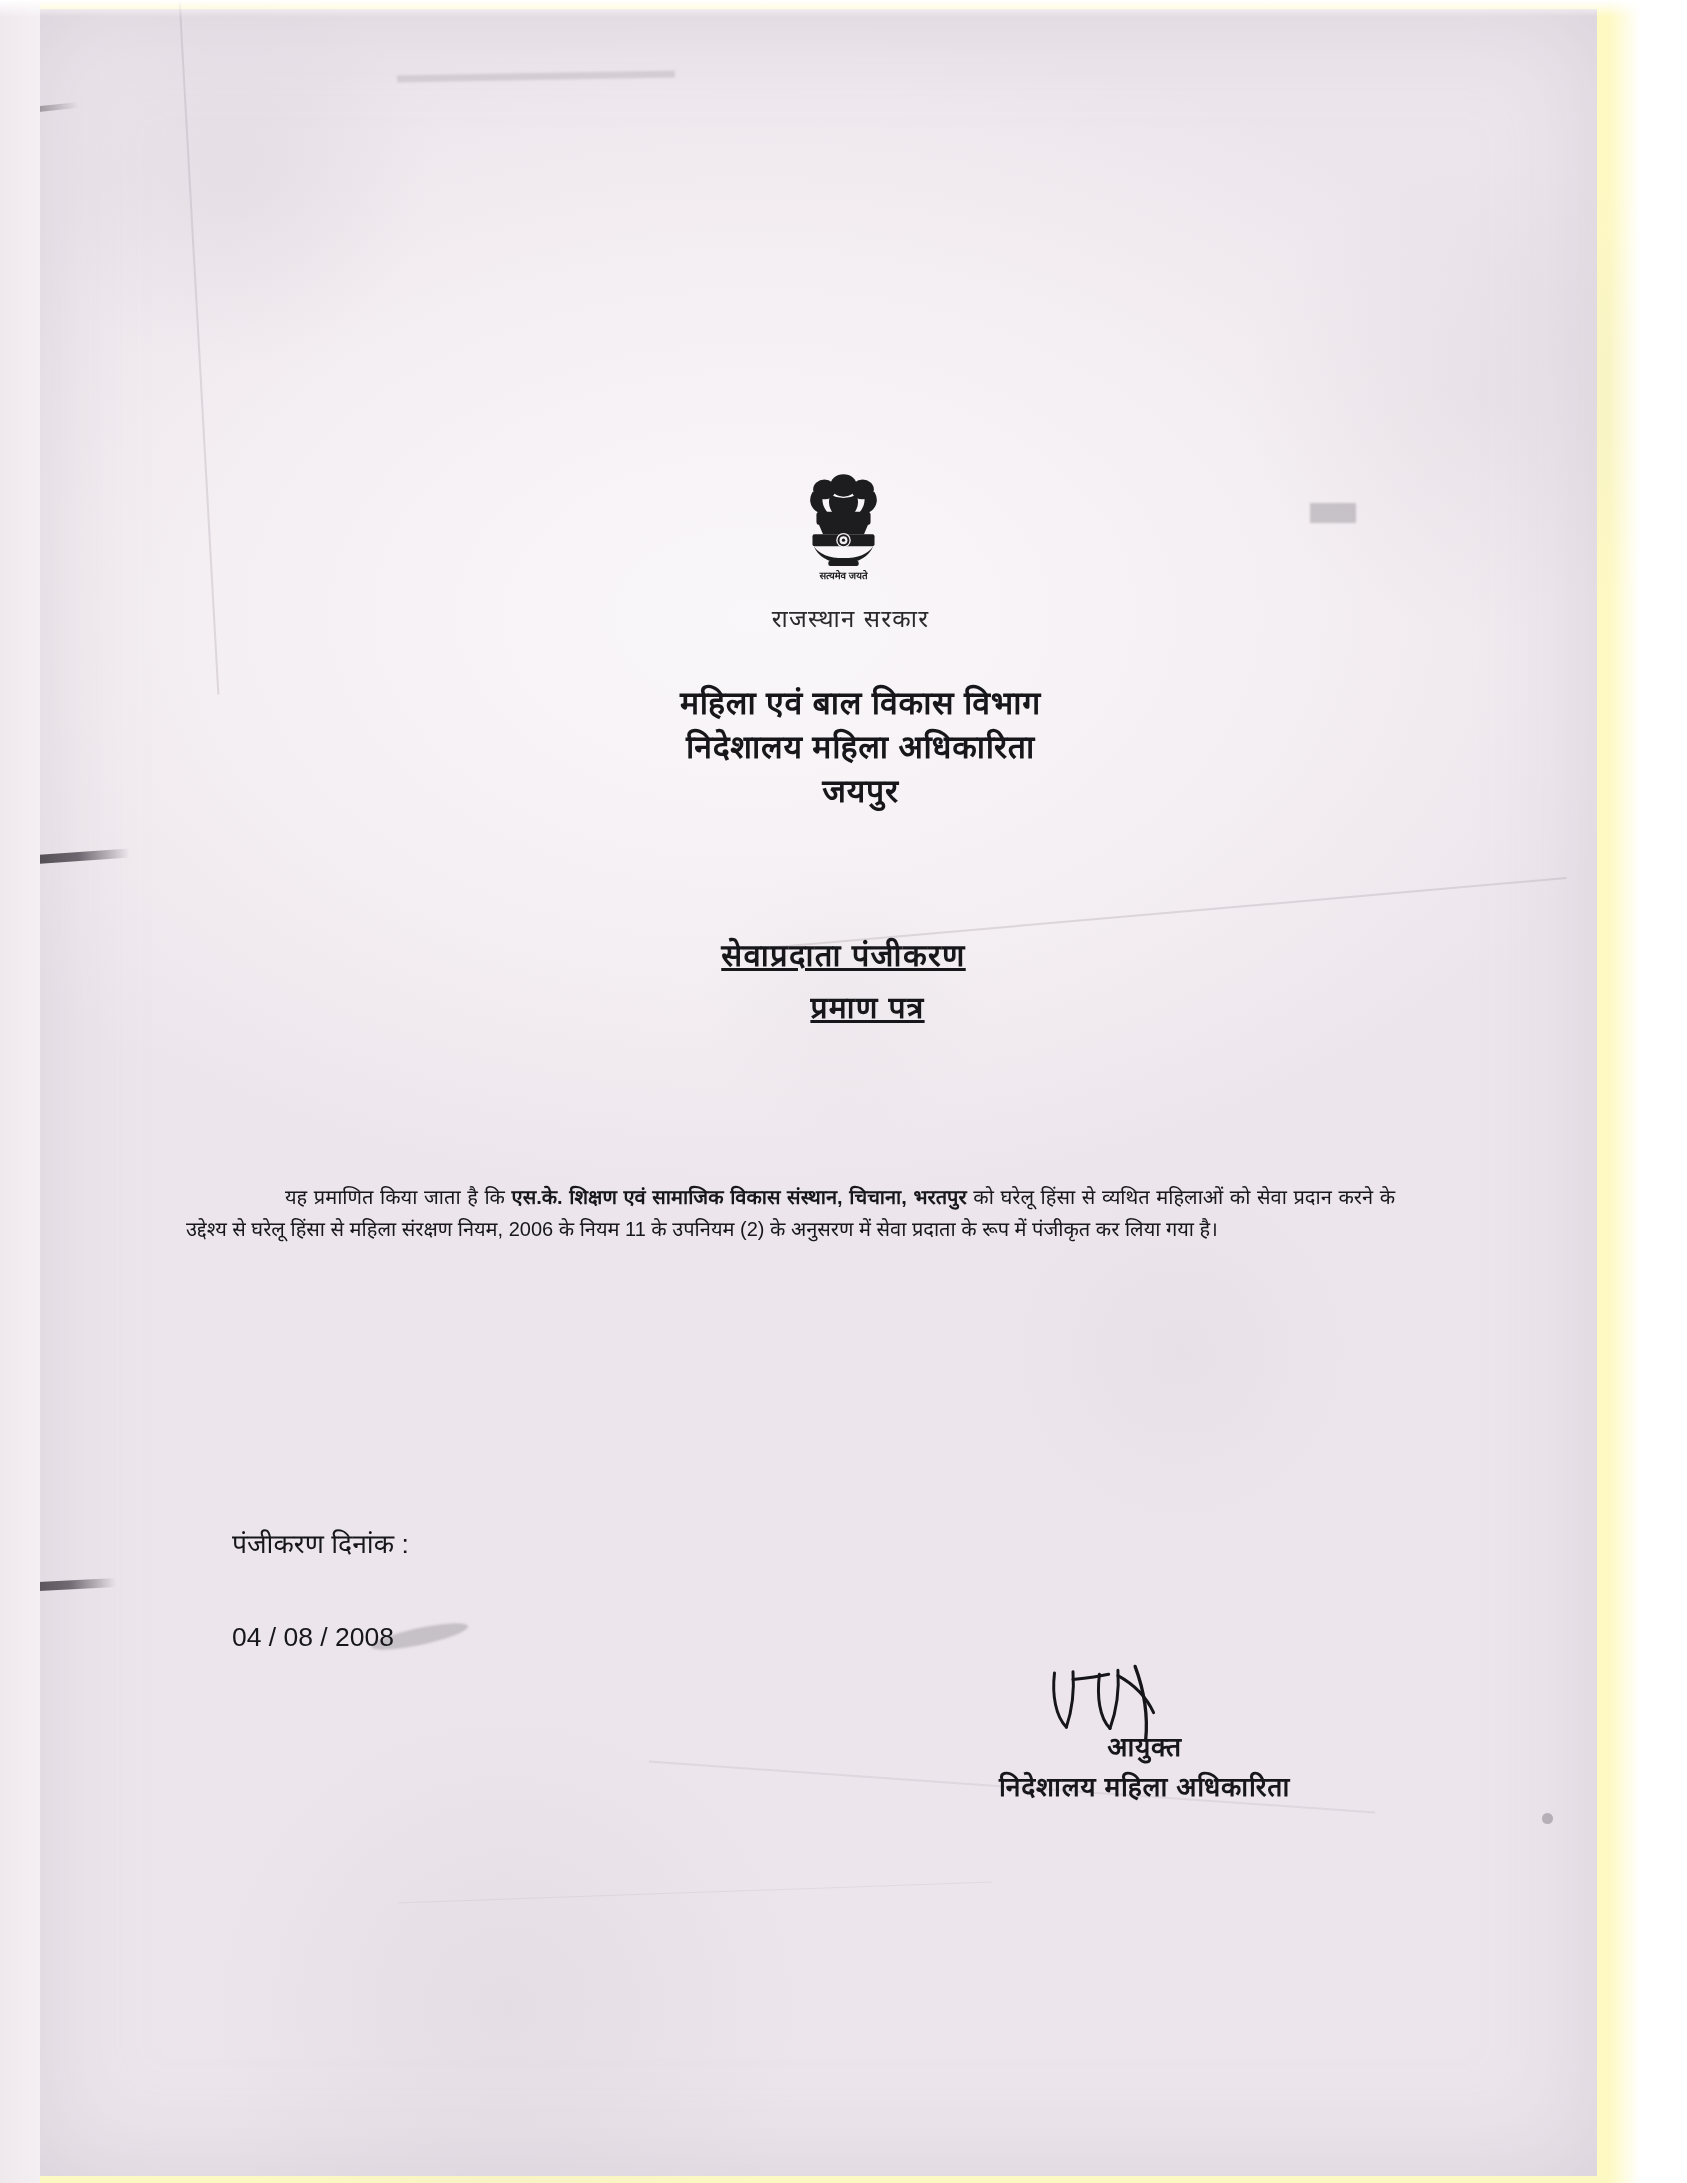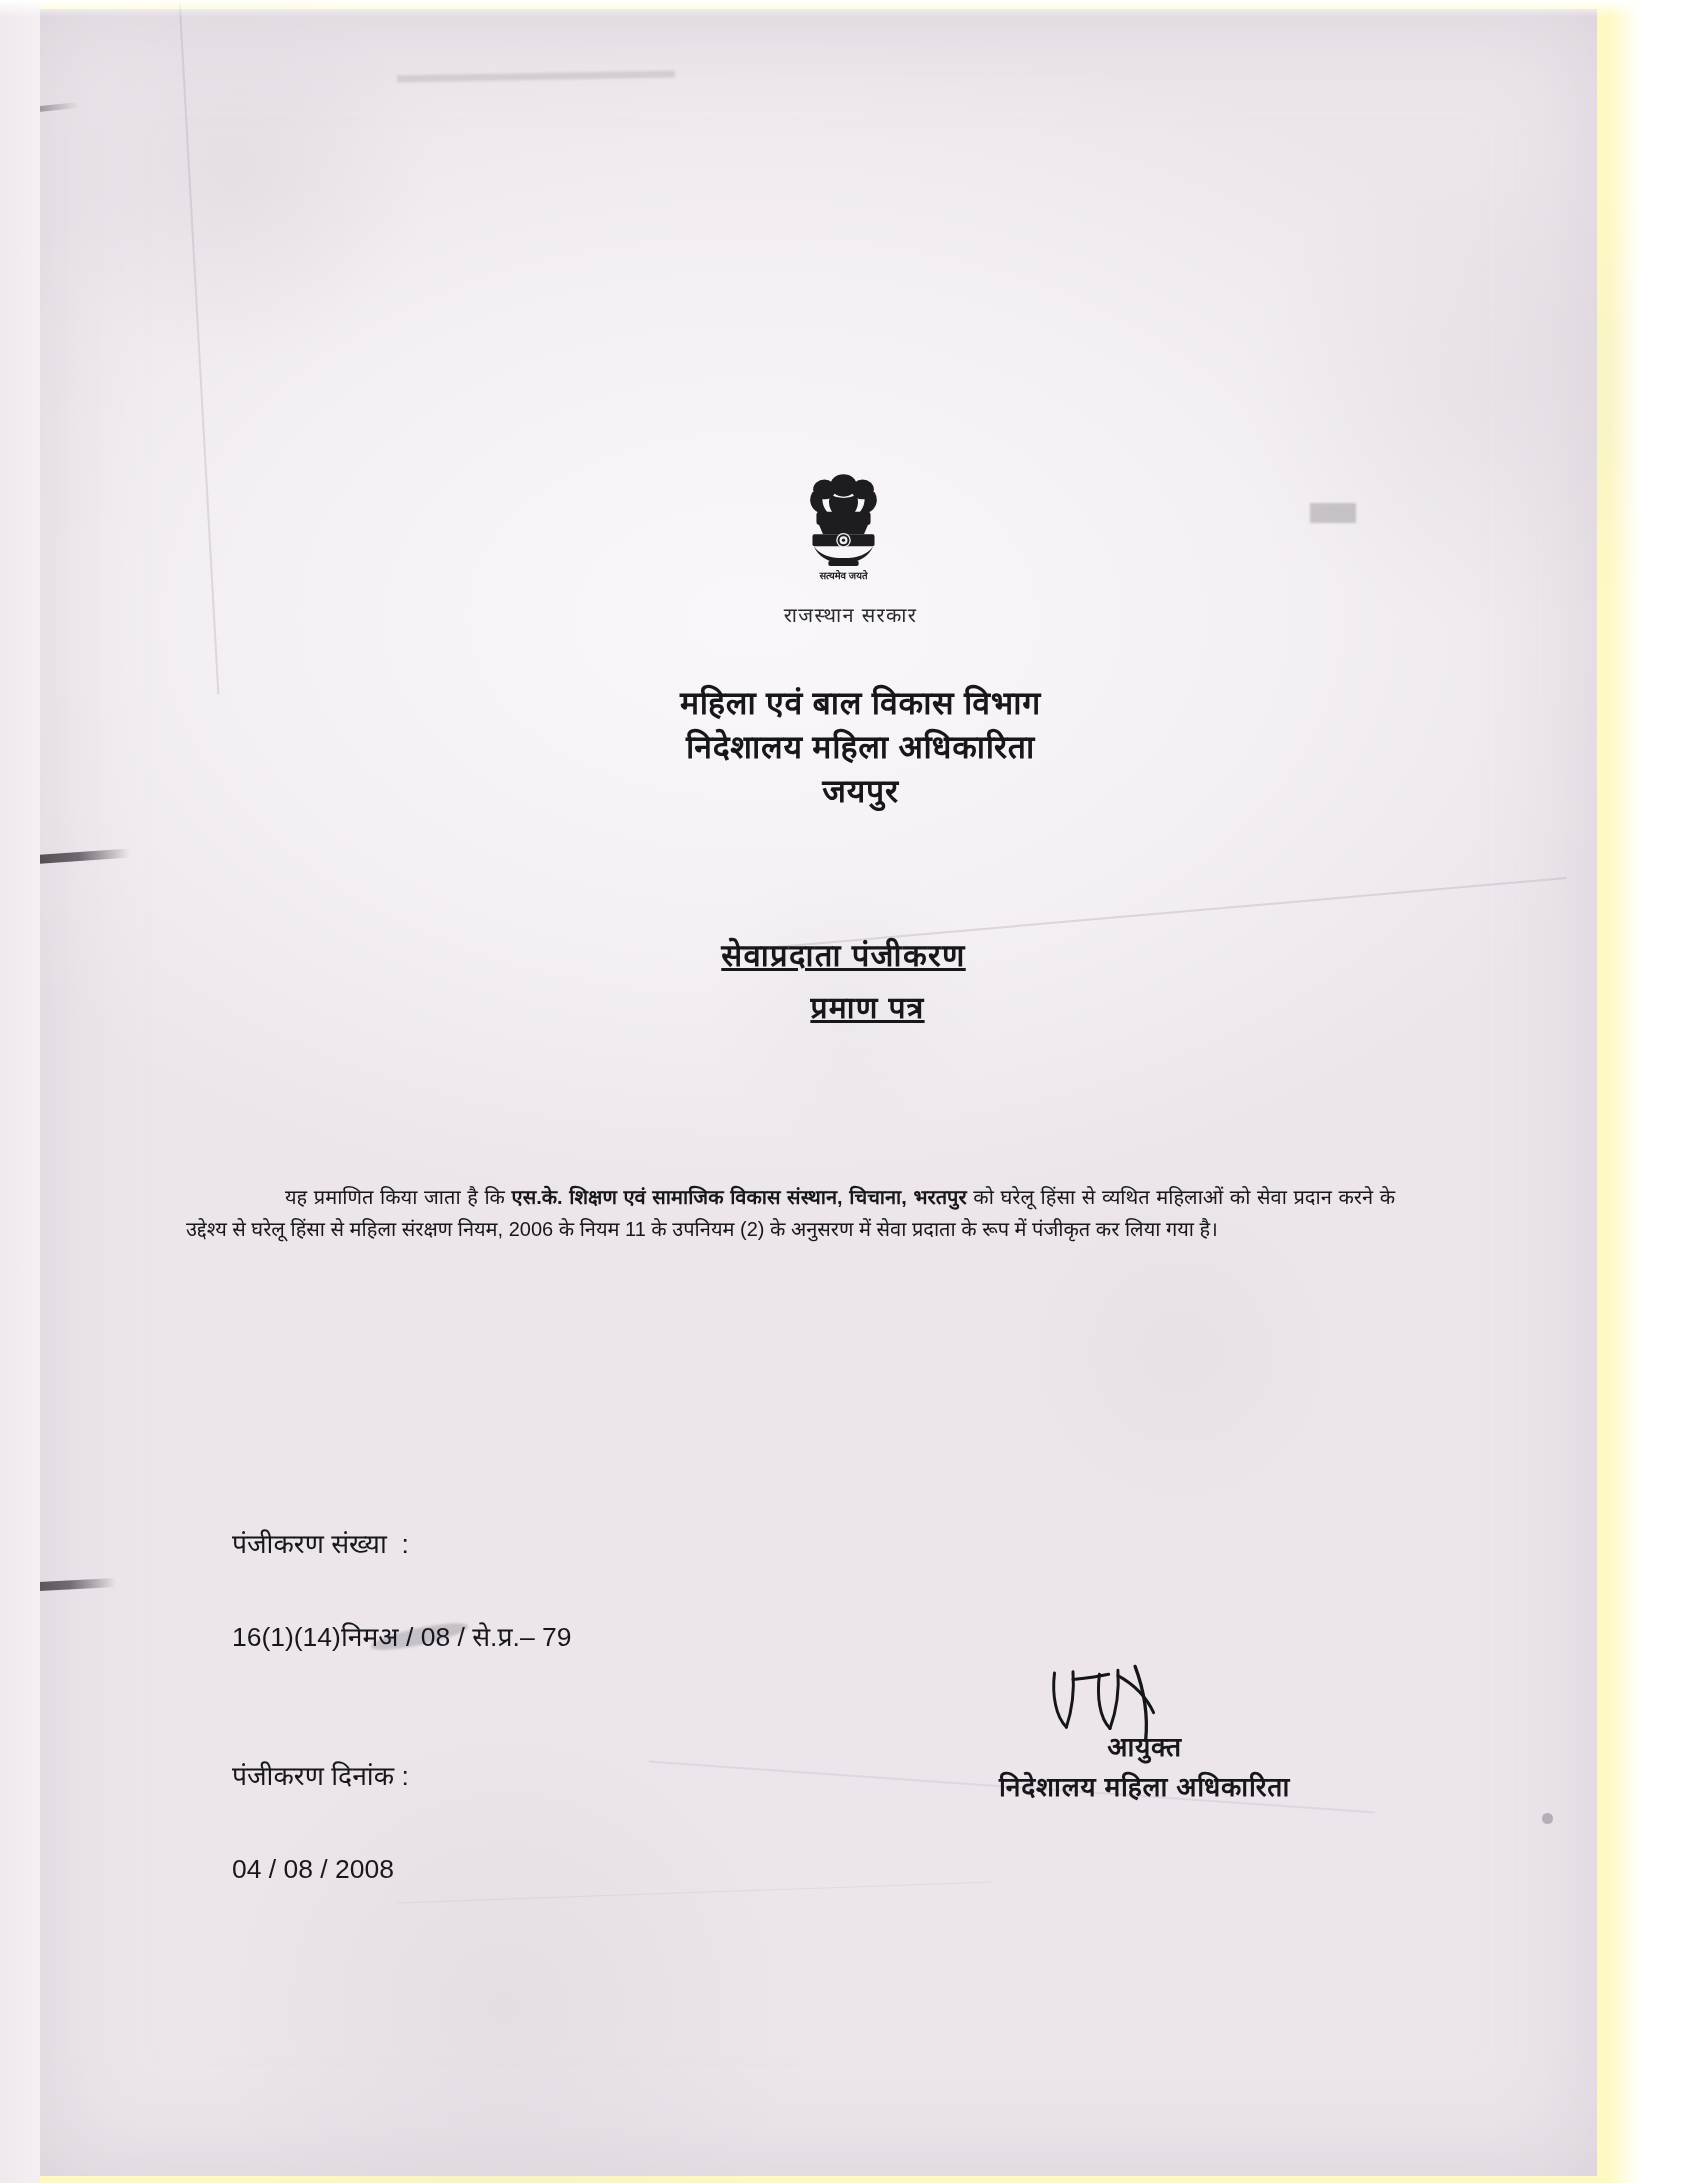--- a/index.html
+++ b/index.html
@@ -111,21 +111,21 @@
     left: 0; top: 463px;
     width: 1687px;
     text-align: center;
   }
   .emblem {
     display: inline-block;
   }
   .emblem-caption {
     display: block;
     margin-top: 4px;
-    font-size: 20px;
+    font-size: 24px;
     letter-spacing: 1.3px;
     color: #2a2a2e;
     font-family: "Liberation Sans", sans-serif;
     margin-left: 14px;
   }
 
   .dept {
     position: absolute;
     left: 17px; top: 681px;
     width: 1687px;
@@ -259,25 +259,20 @@
     <div class="cert-title">
       <div class="t1">सेवाप्रदाता पंजीकरण</div>
       <div class="t2">प्रमाण पत्र</div>
     </div>
 
     <p class="body-text">
       <span class="indent"></span><span>यह प्रमाणित किया जाता है कि </span><b>एस.के. शिक्षण  एवं सामाजिक विकास संस्थान, चिचाना, भरतपुर</b><span> को घरेलू हिंसा से व्यथित महिलाओं को सेवा प्रदान करने के उद्देश्य से घरेलू हिंसा से महिला संरक्षण नियम, 2006 के नियम 11 के उपनियम (2) के अनुसरण में सेवा प्रदाता के रूप में पंजीकृत कर लिया गया है।</span>
     </p>
 
     <div class="reg-block">
-      <div class="reg-row">
-        <span>पंजीकरण संख्या  :</span>
-        <span>&nbsp;&nbsp;</span>
-        <span>16(1)(14)निमअ / 08 / से.प्र.– 79</span>
-      </div>
       <div class="reg-row">
         <span>पंजीकरण दिनांक :</span>
         <span>&nbsp;&nbsp;&nbsp;</span>
         <span>04 / 08 / 2008</span>
       </div>
     </div>
 
     <div class="sign-block">
       <div class="signature">
         <svg width="218" height="86" viewBox="0 0 330 130" xmlns="http://www.w3.org/2000/svg">

